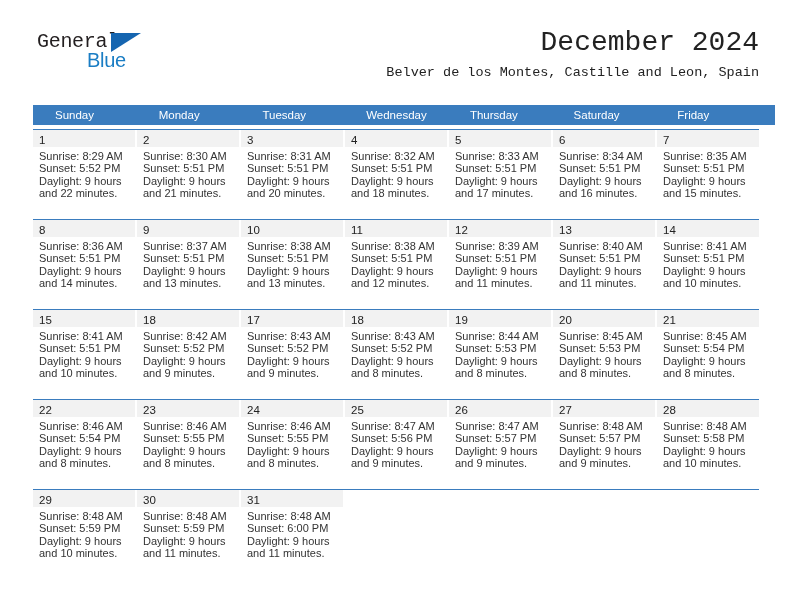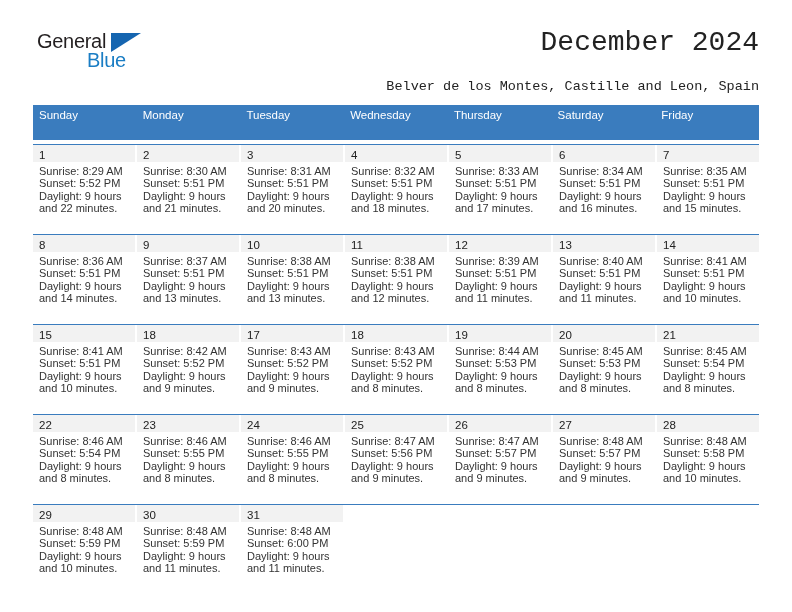--- a/index.html
+++ b/index.html
@@ -36,21 +36,21 @@
     width: 200px;
     height: 48px;
   }
   .logo-general {
     position: absolute;
     left: 4px;
     top: 0px;
     font-size: 20px;
     letter-spacing: -0.3px;
     color: #231f20;
-    font-family: Liberation Sans, sans-serif;
+    font-family: Liberation Mono, monospace;
   }
   .logo-triangle {
     position: absolute;
     left: 78px;
     top: 3px;
     width: 0;
     height: 0;
     border-left: 30px solid #1565b0;
     border-bottom: 19px solid transparent;
   }
@@ -73,36 +73,37 @@
   .month-title {
     font-size: 28px;
     color: #222222;
     line-height: 34px;
     white-space: nowrap;
   }
   .location-title {
     font-size: 13.5px;
     color: #222222;
     line-height: 22px;
-    margin-top: 16px;
+    margin-top: 2px;
     white-space: nowrap;
   }
 
   
   .calendar {
     position: absolute;
     left: 33px;
     top: 105px;
     width: 726px;
   }
   .weekdays {
     display: flex;
     width: 100%;
     background: #3a7cbe;
-    height: 35px;
+    height: 20px;
+    padding-left: 16px;
   }
   .weekday {
     flex: 1 1 0;
     color: #ffffff;
     font-size: 11.5px;
     line-height: 20px;
     padding-left: 6px;
     box-sizing: border-box;
   }
   .week {

